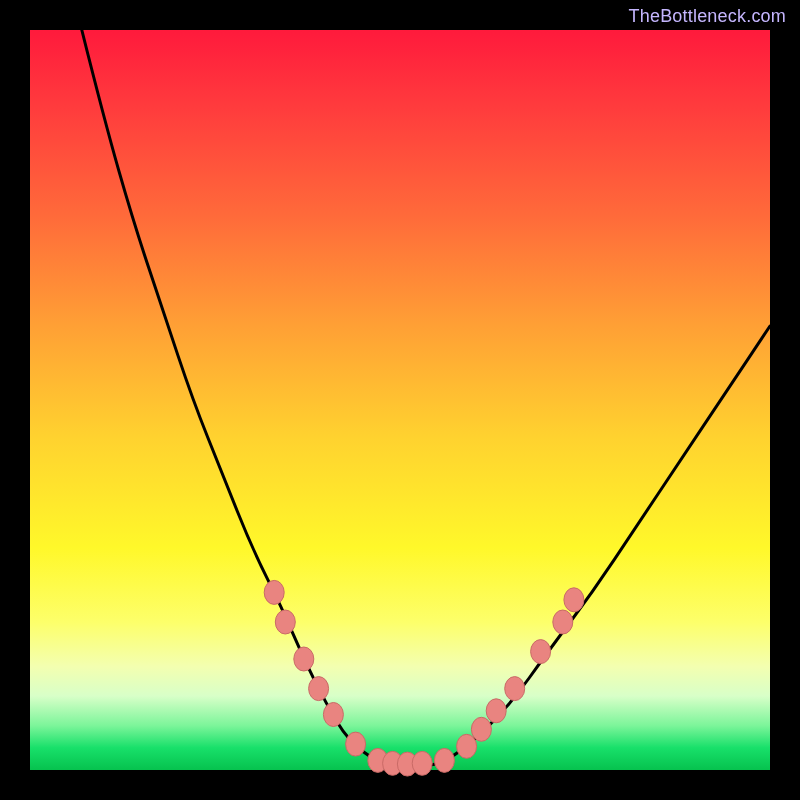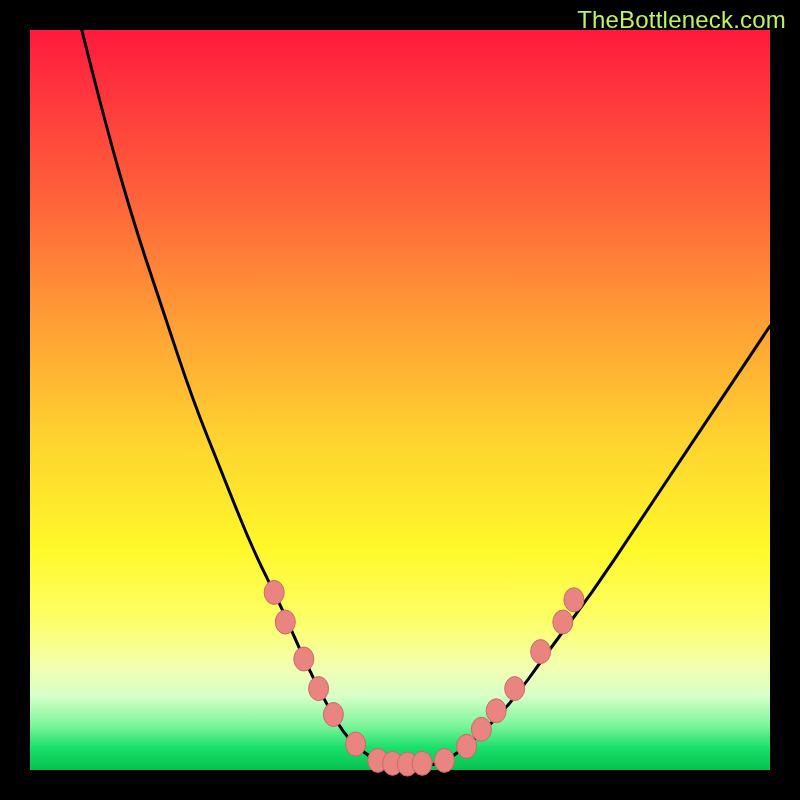--- a/index.html
+++ b/index.html
@@ -37,22 +37,22 @@
       #d8ffc8 90%,
       #7cf59a 94%,
       #18e06a 97%,
       #06c24e 100%
     );
   }
   .watermark {
     position: absolute;
     top: 6px;
     right: 14px;
-    color: #bef264;
-    font-size: 24px;
+    color: #c4b5fd;
+    font-size: 18px;
     letter-spacing: 0.2px;
     font-weight: 400;
     user-select: none;
   }
   svg.curve {
     position: absolute;
     left: 0;
     top: 0;
     width: 740px;
     height: 740px;

